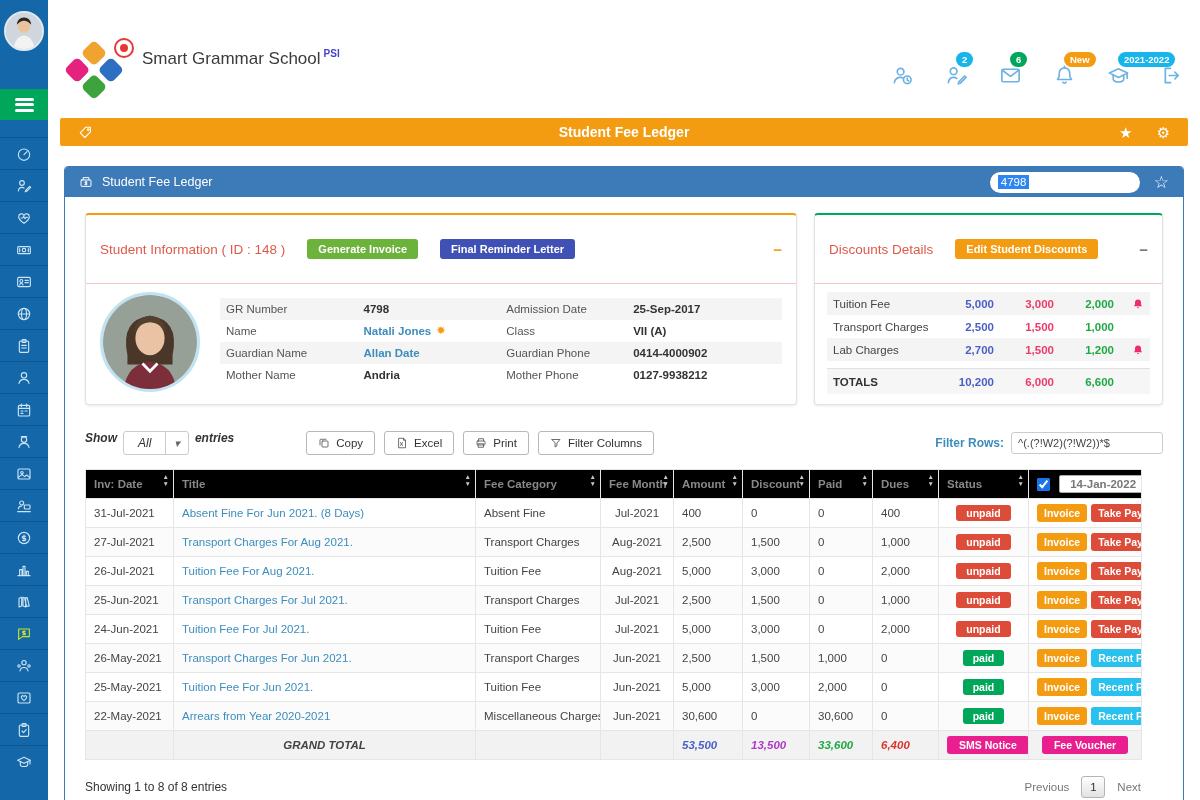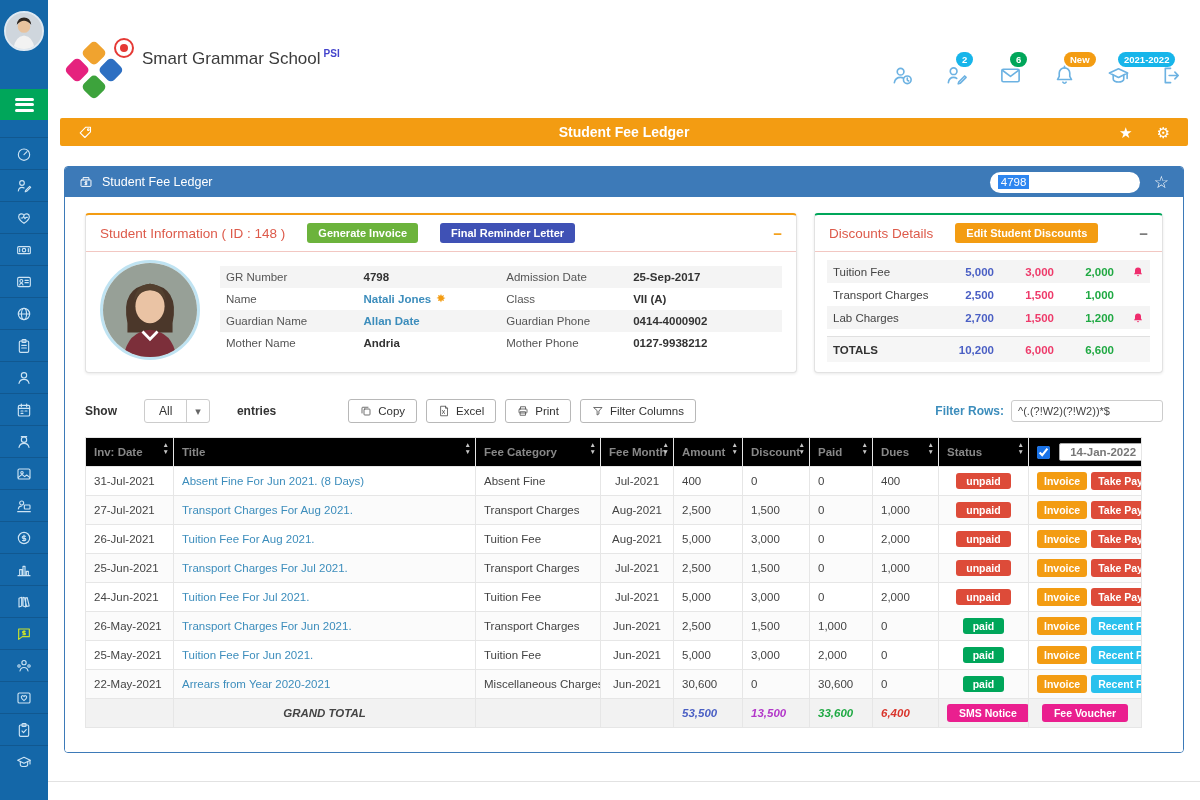--- a/index.html
+++ b/index.html
@@ -60,21 +60,21 @@
     align-items:center; padding:0 8px; cursor:text; }
   .search-sel { background:#2e86f0; color:#fff; font-size:11.5px; padding:1px 3px; }
   .ch-star { font-size:17px; color:#fff; cursor:pointer; line-height:1; }
   .card-body { background:#fff; padding:16px 20px 24px; }
 
   
   .panels { display:flex; gap:17px; }
   .panel { border:1px solid #e2e2e2; border-radius:4px; box-shadow:0 1px 3px rgba(0,0,0,.09); background:#fff; }
   .panel.student { width:712px; border-top:2px solid #f39c12; }
   .panel.discounts { flex:1; border-top:2px solid #00a65a; }
-  .panel-head { display:flex; align-items:center; padding:8px 14px; border-bottom:1px solid #f2c7c2; }
+  .panel-head { display:flex; align-items:center; padding:24px 14px; border-bottom:1px solid #f2c7c2; }
   .panel-title { color:#dd5a4a; font-size:13.5px; }
   .panel-head .btn { margin-left:22px; }
   .btn { border:none; color:#fff; font-size:11px; font-weight:bold; padding:4px 11px;
     border-radius:3px; cursor:pointer; font-family:inherit; }
   .btn-green { background:#6cb33c; }
   .btn-indigo { background:#3f51b5; }
   .btn-orange { background:#f39c12; margin-left:18px; }
   .dash { margin-left:auto; font-size:15px; font-weight:bold; cursor:pointer; line-height:1; }
   .dash.orange { color:#f39c12; }
   .dash.gray { color:#777; }
@@ -98,21 +98,21 @@
   .disc-d { width:60px; text-align:right; color:#ee3a6a; font-weight:bold; }
   .disc-n { width:60px; text-align:right; color:#1fa943; font-weight:bold; }
   .disc-bell { width:30px; text-align:right; color:#ef2d6d; display:flex; justify-content:flex-end; }
   .disc-bell svg { width:12px; height:12px; }
   .disc-totals { display:flex; align-items:center; height:26px; margin-top:7px; padding:0 6px;
     background:#f6f6f6; border-top:1px solid #e0e0e0; }
   .disc-totals .disc-label { font-weight:bold; color:#333; }
 
   
   .controls { display:flex; align-items:center; margin-top:26px; }
-  .show-group { display:flex; align-items:center; gap:27px; font-size:12px; font-weight:bold; color:#333; }
+  .show-group { display:flex; align-items:flex-start; gap:6px; font-size:12px; font-weight:bold; color:#333;font-style:italic; }
   .select-box { display:inline-flex; align-items:stretch; border:1px solid #ccc; border-radius:3px;
     font-weight:normal; cursor:pointer; }
   .sel-val { padding:4px 14px; font-size:12px; color:#333; }
   .sel-arrow { border-left:1px solid #ccc; padding:4px 8px; color:#666; font-size:11px;
     display:flex; align-items:center; }
   .btn-row { display:flex; margin-left:72px; }
   .tbtn { display:flex; align-items:center; gap:6px; border:1px solid #b8b8b8; background:#fff;
     border-radius:3px; padding:5px 11px; margin-right:9px; font-size:11.5px; color:#333;
     cursor:pointer; font-family:inherit; }
   .tbtn-ic, .tbtn-ic svg { display:inline-flex; width:12px; height:12px; color:#555; }
@@ -888,20 +888,28 @@
               <td class="gt blue">53,500</td>
               <td class="gt purple">13,500</td>
               <td class="gt green">33,600</td>
               <td class="gt red">6,400</td>
               <td class="c"><button class="act-btn magenta">SMS Notice</button></td>
               <td class="c"><button class="act-btn magenta">Fee Voucher</button></td>
             </tr>
           </tbody>
         </table>
 
+        <div class="table-meta">
+          <span class="showing">Showing 1 to 8 of 8 entries</span>
+          <span class="pager">
+            <span class="pg-prev">Previous</span>
+            <span class="pg-num">1</span>
+            <span class="pg-next">Next</span>
+          </span>
+        </div>
 
       </div>
     </section>
 
     <footer class="page-footer">
       
       
     </footer>
 
   </div>

